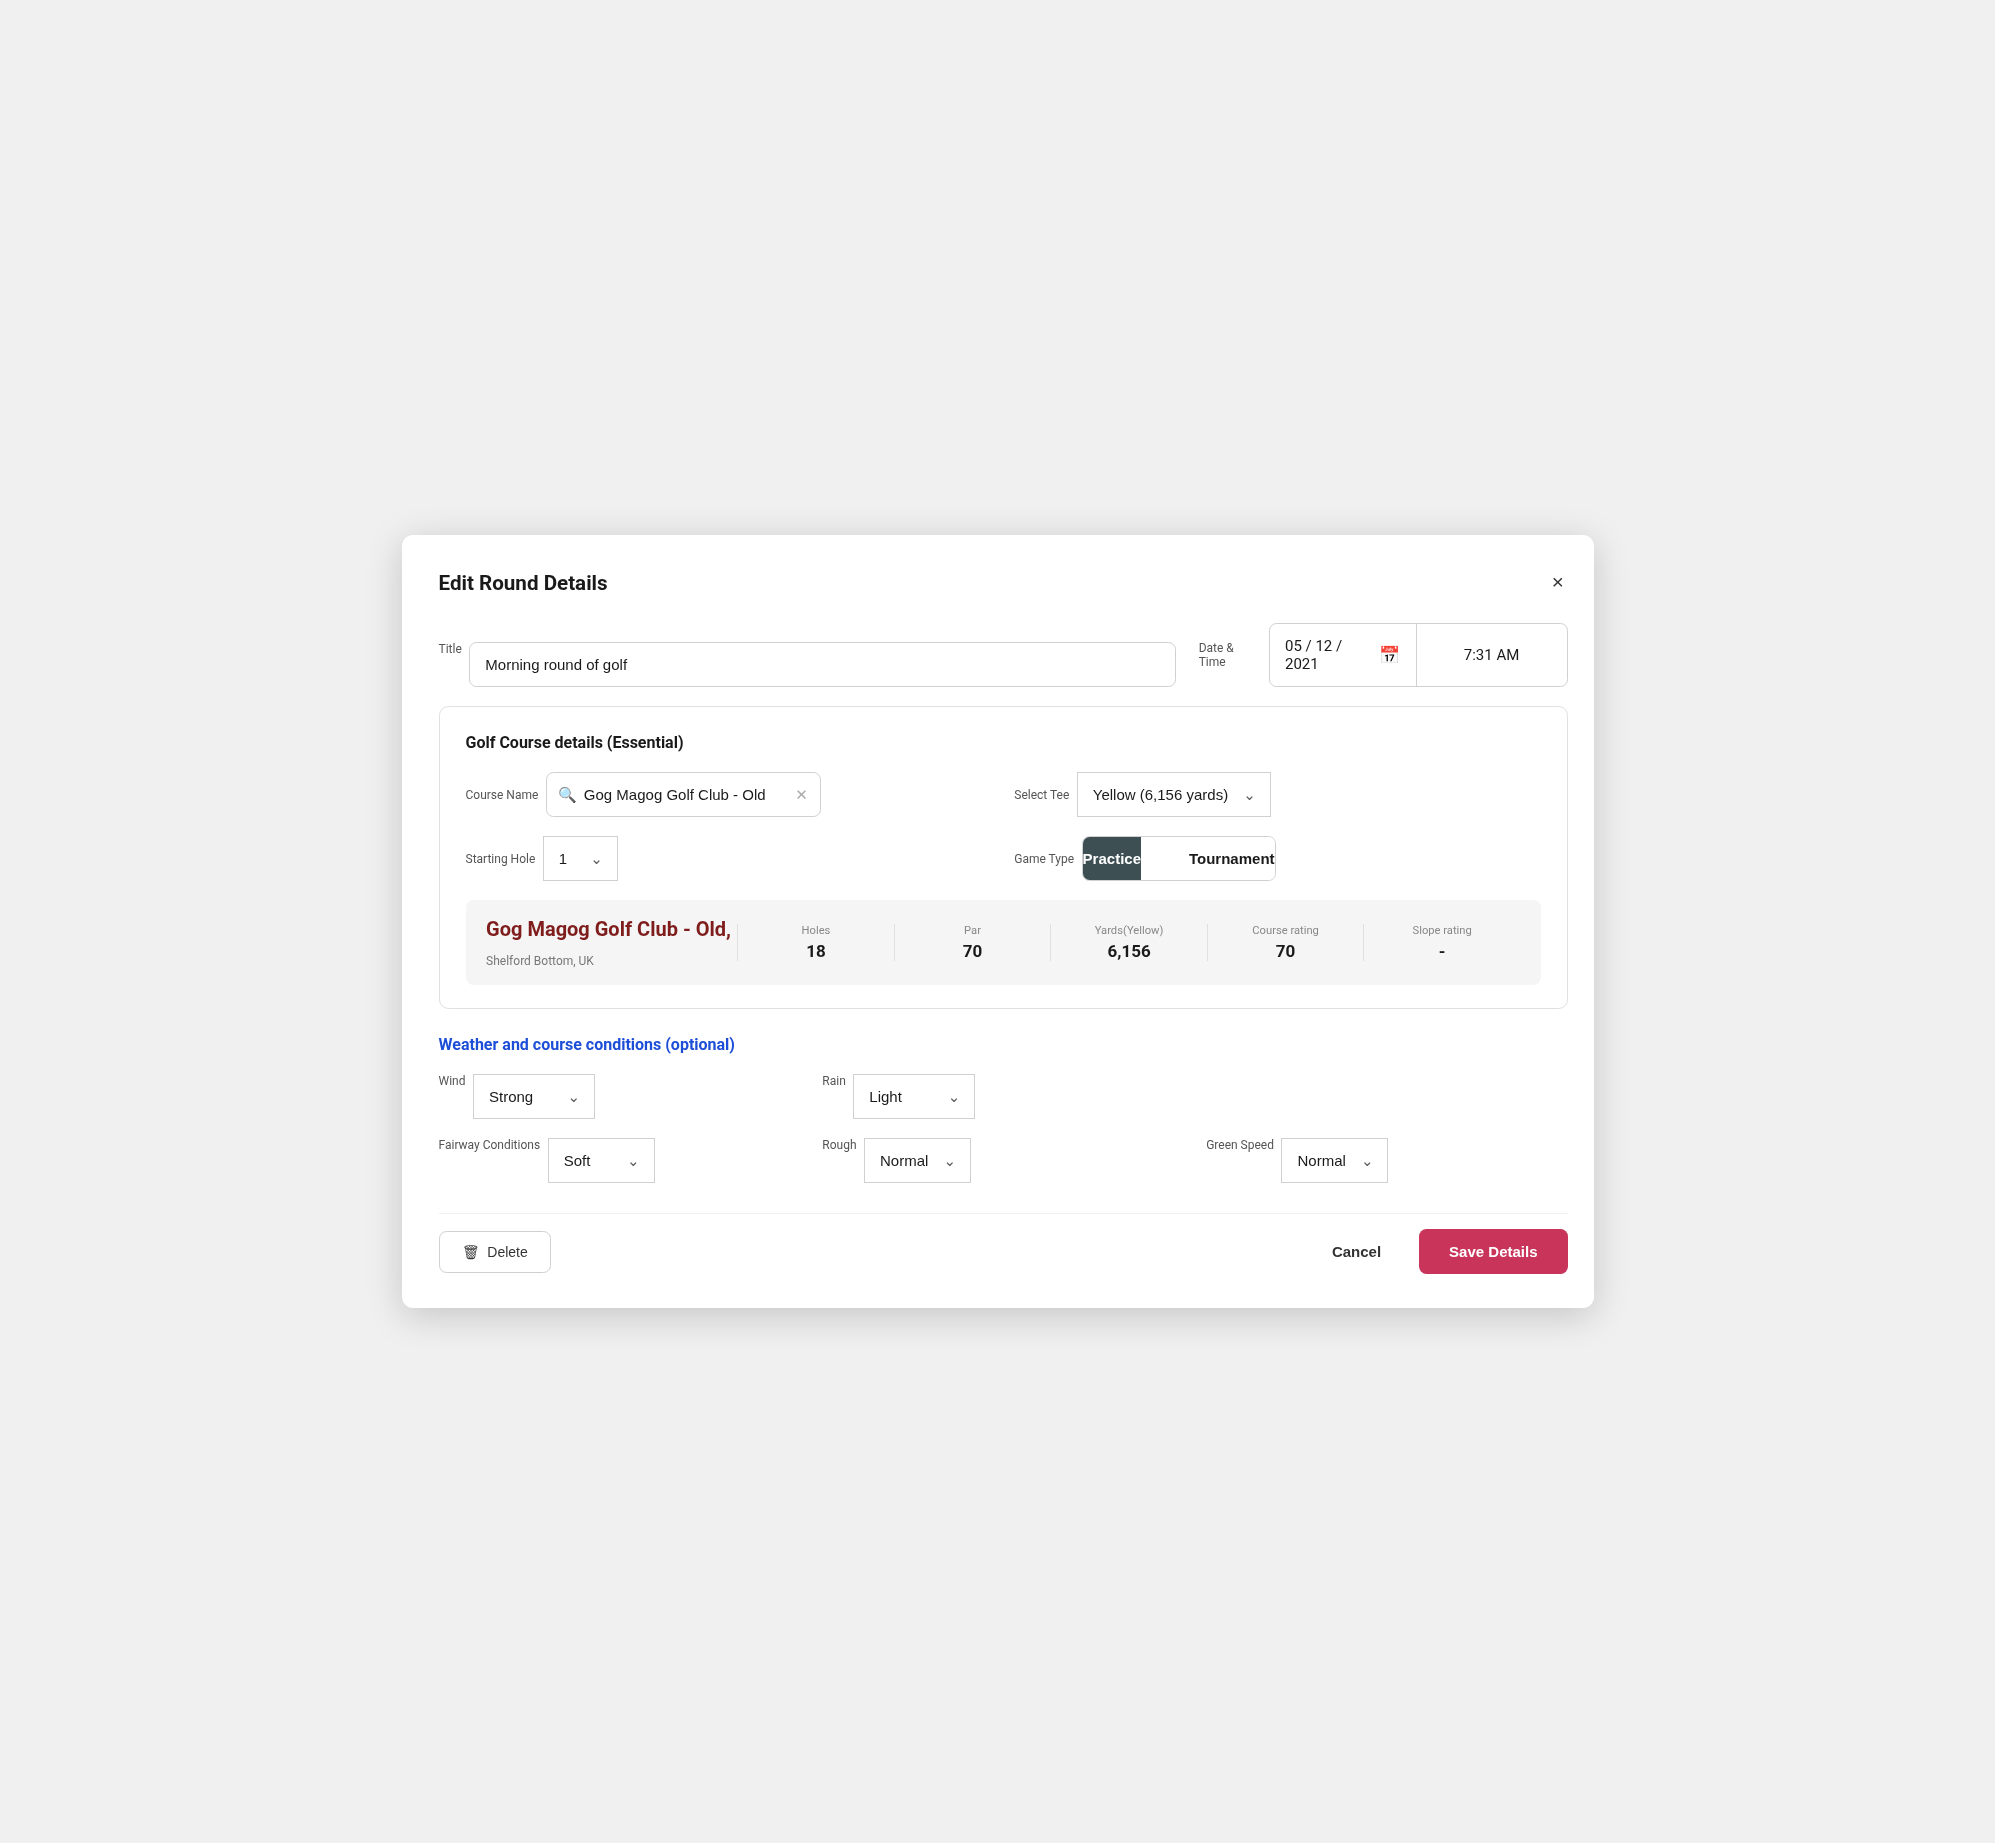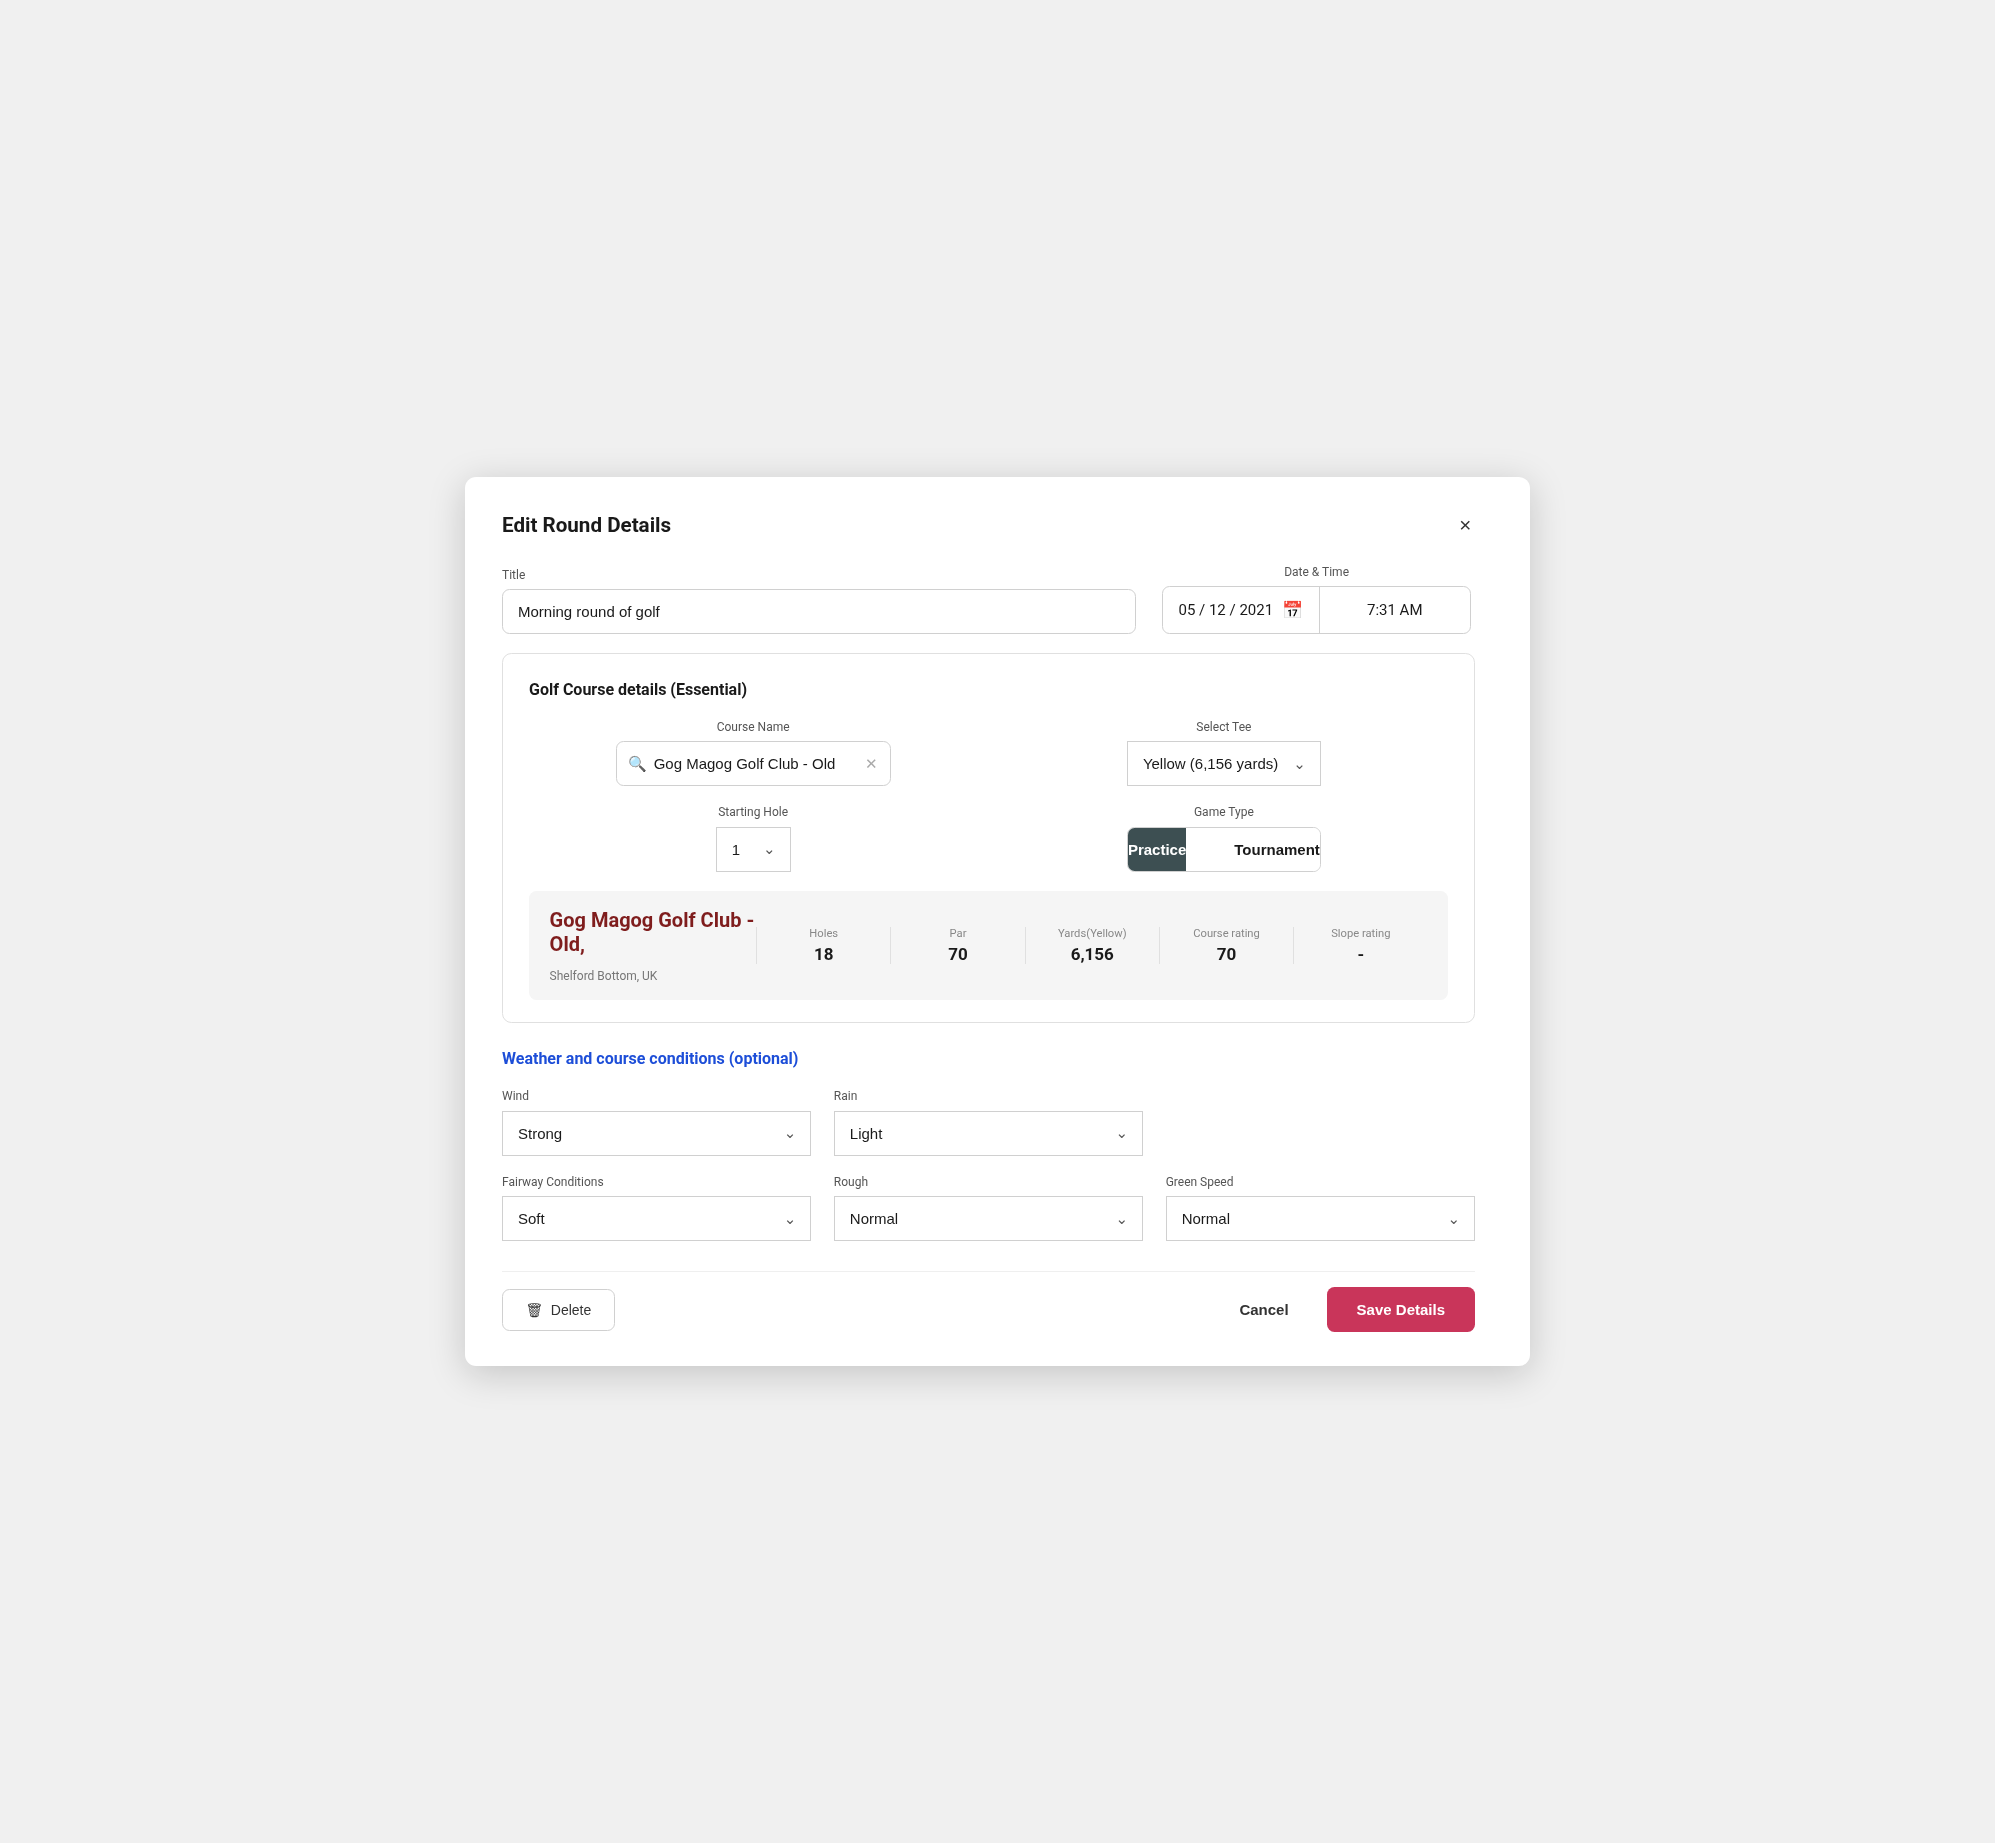--- a/index.html
+++ b/index.html
@@ -7,23 +7,23 @@
       background: #f0f0f0;
       display: flex;
       justify-content: center;
       align-items: center;
       min-height: 100vh;
       font-family: -apple-system, BlinkMacSystemFont, 'Segoe UI', Roboto, sans-serif;
     }
     .modal {
       background: #fff;
       border-radius: 11.2px;
-      width: 1065px;
+      width: 1192px;
       max-width: 98vw;
-      padding: 34px 55px 34px 37px;
+      padding: 34px 26px 34px 37px;
       box-shadow: 0 7.5px 37px rgba(0,0,0,0.18);
       position: relative;
     }
     .modal-header {
       display: flex;
       justify-content: space-between;
       align-items: center;
       margin-bottom: 26px;
     }
     .modal-title {
@@ -41,21 +41,20 @@
       padding: 3.7px;
     }
     .form-row {
       display: flex;
       gap: 22.5px;
       margin-bottom: 19px;
       align-items: flex-end;
     }
     .form-group {
       display: flex;
-      flex-direction: column;
       gap: 7.5px;
     }
     .form-group.flex-1 { flex: 1; align-items: center; }
     .form-group.flex-2 { flex: 2; }
     label {
       font-size: 12px;
       color: #555;
     }
     input[type="text"] {
       border: 1.4px solid #d0d0d0;

